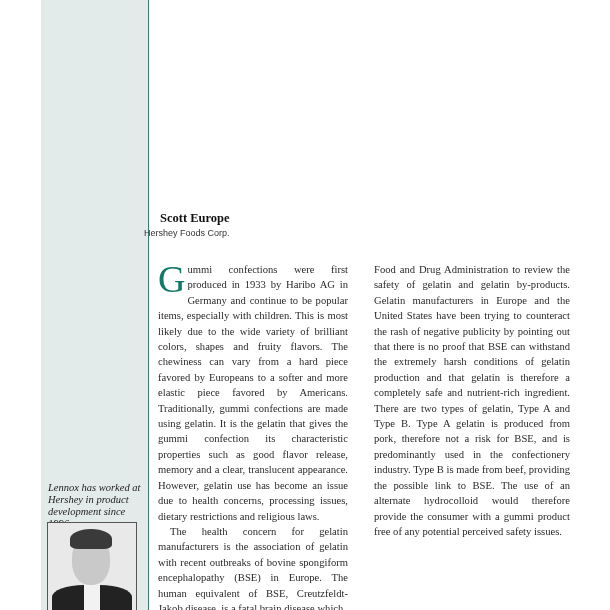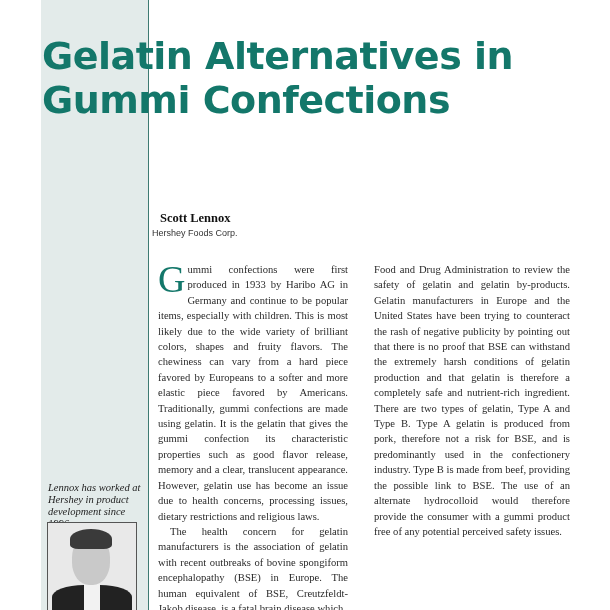--- a/index.html
+++ b/index.html
@@ -1,46 +1,45 @@
 <!DOCTYPE html>
 <html><head>
 <meta charset="utf-8">
 <style>
   html, body { margin:0; padding:0; }
   body { width:610px; height:610px; background:#ffffff; position:relative; overflow:hidden; font-family:"Liberation Serif", serif; color:#222; }
   .sidebar { position:absolute; left:41px; top:0; width:107px; height:610px; background:#e3ebea; }
   .rule { position:absolute; left:148px; top:0; width:1px; height:610px; background:#3e7a72; }
   .title { position:absolute; left:42px; top:34px; margin:0; font-family:"DejaVu Sans", sans-serif; font-weight:bold; color:#13776a; font-size:38px; line-height:44px; letter-spacing:-0.5px; }
   .author { position:absolute; left:160px; top:211px; font-weight:bold; font-size:12.5px; color:#111; }
-  .affil { position:absolute; left:152px; top:228px; font-family:"Liberation Sans", sans-serif; font-size:9px; color:#333; }
+  .affil { position:absolute; left:144px; top:228px; font-family:"Liberation Sans", sans-serif; font-size:9px; color:#333; }
   .col { position:absolute; top:262px; width:190px; font-size:10.6px; line-height:15.4px; text-align:justify; color:#2a2a2a; }
   .col p { margin:0; }
   .col1 { left:158px; }
   .col2 { left:374px; width:196px; }
   .indent { text-indent:12px; }
   .dropcap { float:left; font-size:38px; line-height:30px; color:#13776a; margin:2px 2px 0 0; }
   .bio { position:absolute; left:48px; top:458px; width:96px; font-style:italic; font-size:10.5px; line-height:12px; color:#222;margin-top:24px; }
   .photo { position:absolute; left:47px; top:522px; width:88px; height:90px; background:#e9e9e9; border:1px solid #555; overflow:hidden; }
   .head { position:absolute; left:24px; top:12px; width:38px; height:50px; background:#c9c9c9; border-radius:45%; }
   .hair { position:absolute; left:22px; top:6px; width:42px; height:20px; background:#3a3a3a; border-radius:50% 50% 20% 20%; }
   .suit { position:absolute; left:4px; top:62px; width:80px; height:30px; background:#222; border-radius:40% 40% 0 0; }
   .shirt { position:absolute; left:36px; top:60px; width:16px; height:30px; background:#f2f2f2; }
 </style>
 </head>
 <body>
 
 <div class="sidebar"></div>
 <div class="rule"></div>
 
 <h1 class="title">
-  <span>Gelatin Alternatives in</span><br>
-  <span>Gummi Confections</span>
+  <br>
 </h1>
 
-<div class="author">Scott Lennox</div>
+<div class="author">Scott Europe</div>
 <div class="affil">Hershey Foods Corp.</div>
 
 <div class="col col1">
   <p><span class="dropcap">G</span><span>ummi confections were first produced in 1933 by Haribo AG in Germany and continue to be popular items, especially with children. This is most likely due to the wide variety of brilliant colors, shapes and fruity flavors. The chewiness can vary from a hard piece favored by Europeans to a softer and more elastic piece favored by Americans. Traditionally, gummi confections are made using gelatin. It is the gelatin that gives the gummi confection its characteristic properties such as good flavor release, memory and a clear, translucent appearance. However, gelatin use has become an issue due to health concerns, processing issues, dietary restrictions and religious laws.</span></p>
   <p class="indent">The health concern for gelatin manufacturers is the association of gelatin with recent outbreaks of bovine spongiform encephalopathy (BSE) in Europe. The human equivalent of BSE, Creutzfeldt-Jakob disease, is a fatal brain disease which</p>
 </div>
 
 <div class="col col2">
   <p>Food and Drug Administration to review the safety of gelatin and gelatin by-products. Gelatin manufacturers in Europe and the United States have been trying to counteract the rash of negative publicity by pointing out that there is no proof that BSE can withstand the extremely harsh conditions of gelatin production and that gelatin is therefore a completely safe and nutrient-rich ingredient. There are two types of gelatin, Type A and Type B. Type A gelatin is produced from pork, therefore not a risk for BSE, and is predominantly used in the confectionery industry. Type B is made from beef, providing the possible link to BSE. The use of an alternate hydrocolloid would therefore provide the consumer with a gummi product free of any potential perceived safety issues.</p>
 </div>

